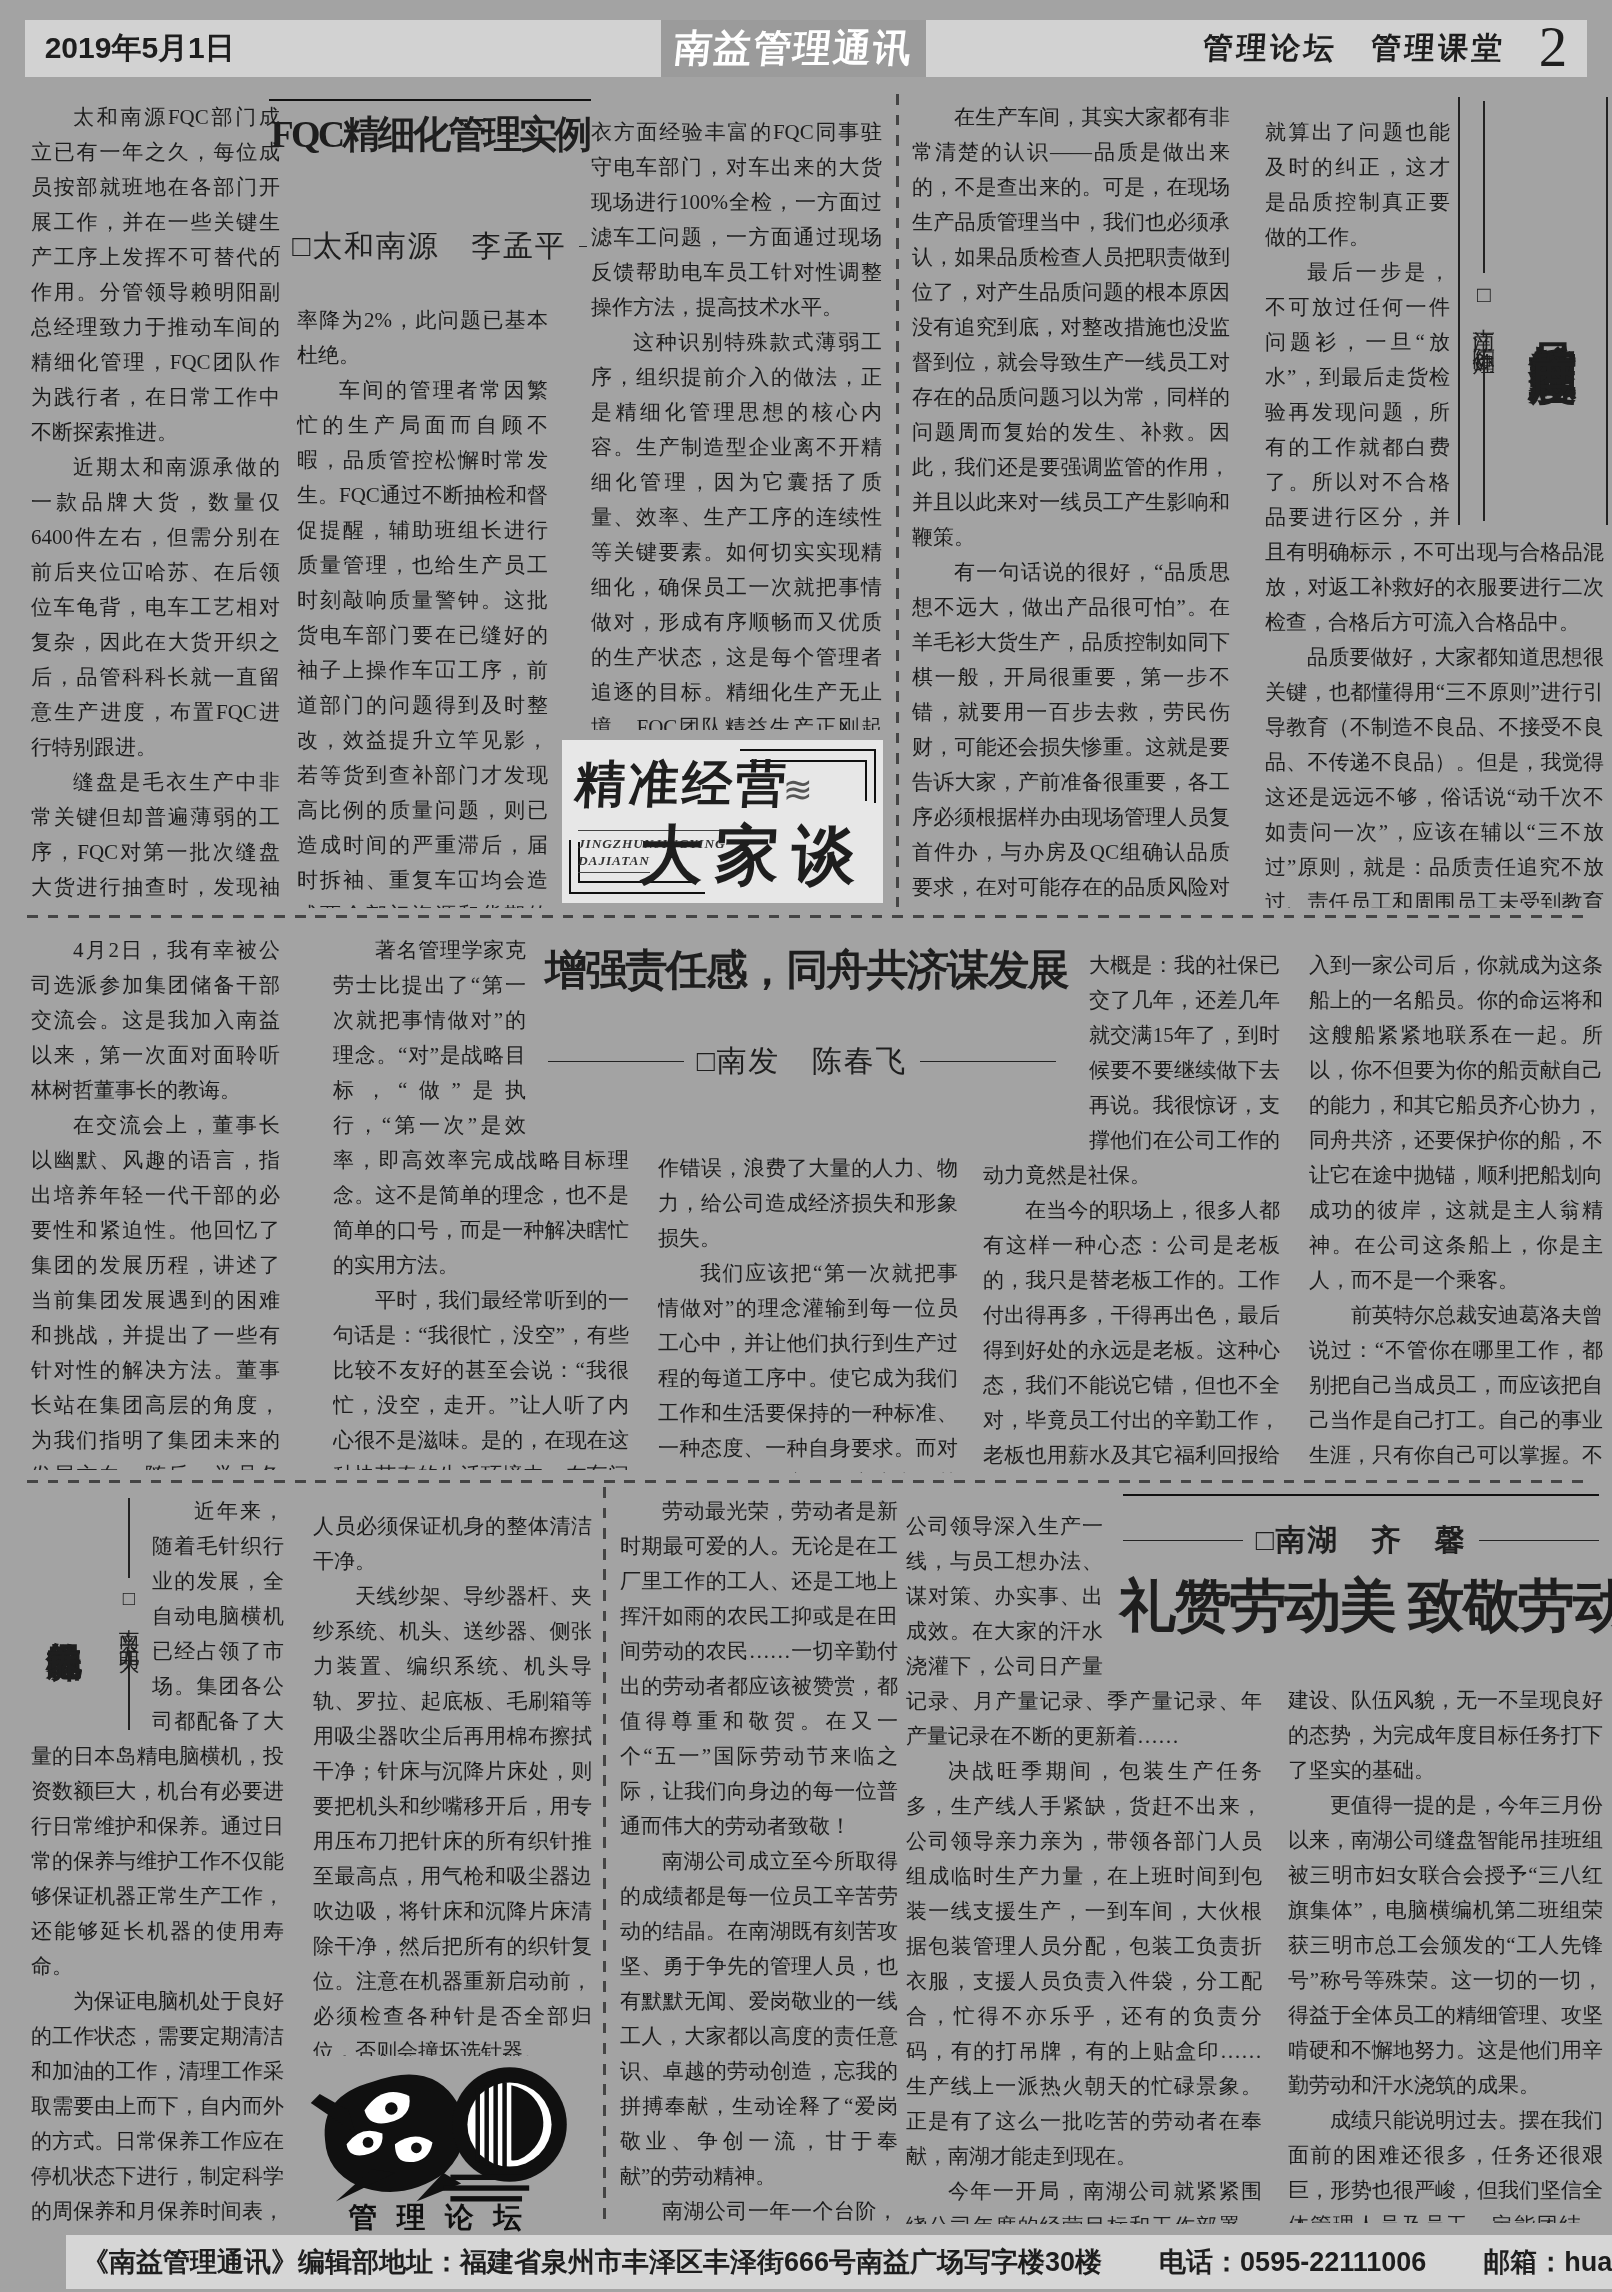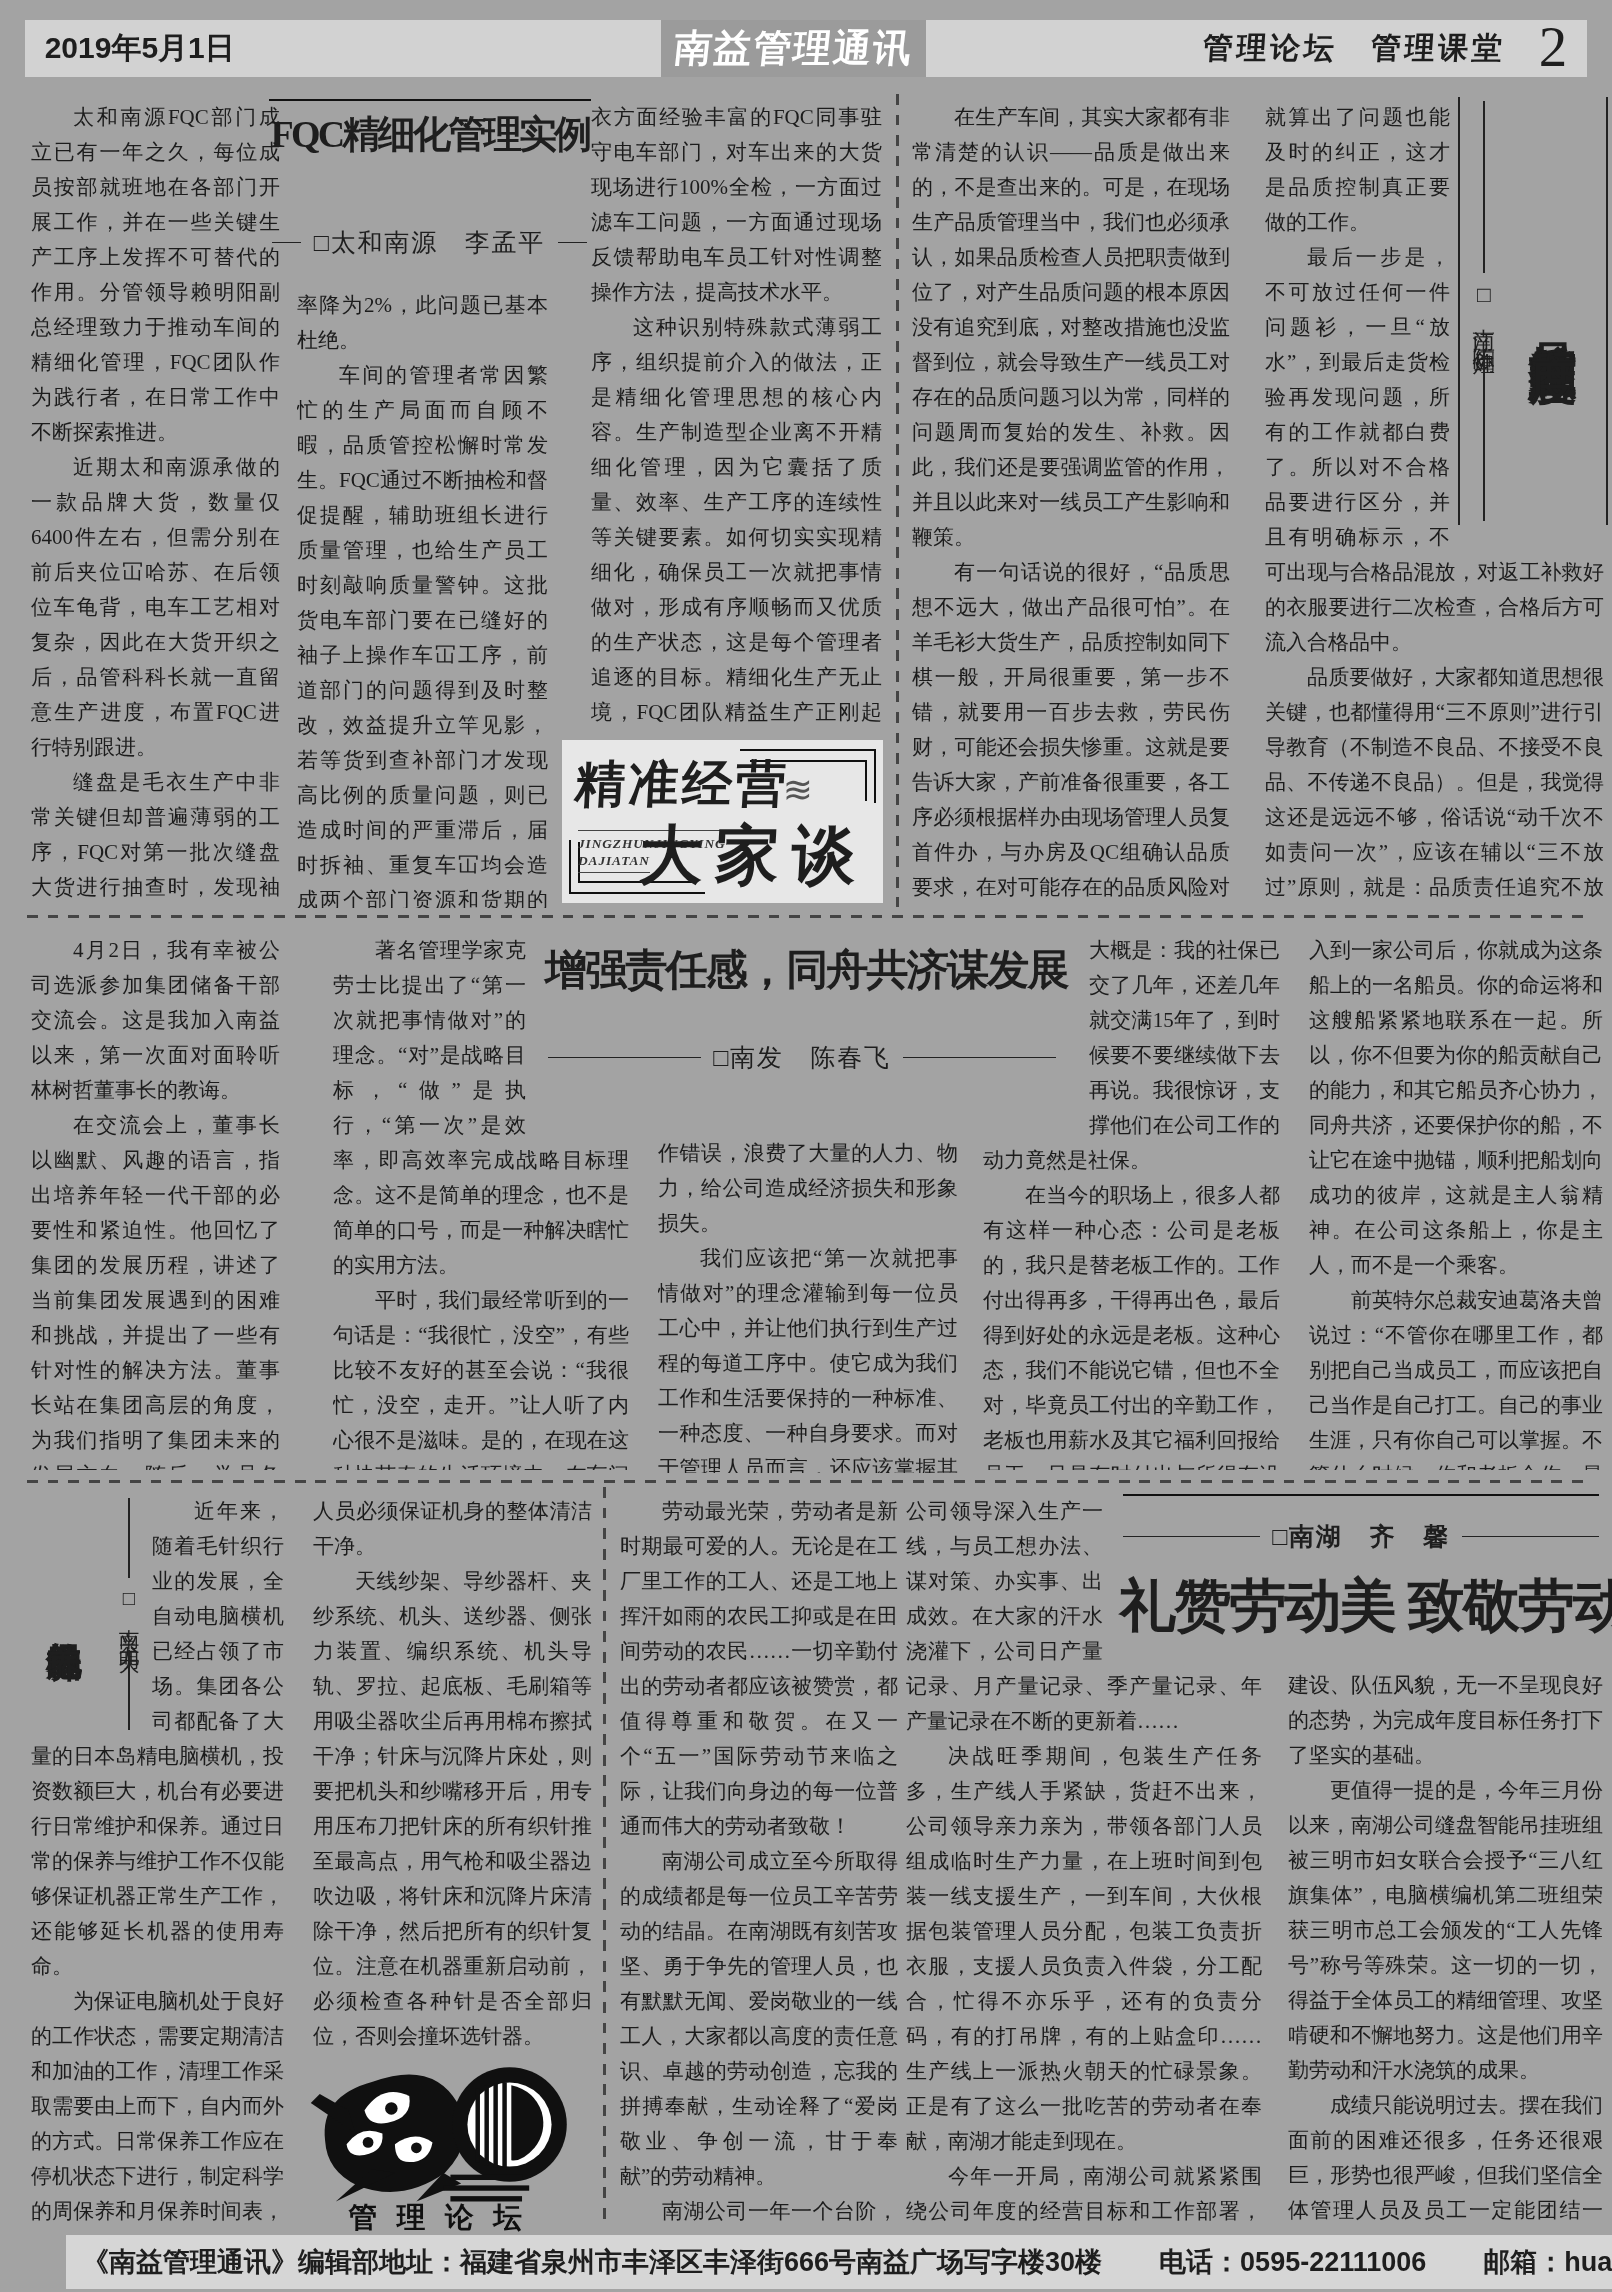--- a/index.html
+++ b/index.html
@@ -13,36 +13,36 @@
   .masthead-box{position:absolute;left:636px;top:0;width:265px;height:57px;background:#9b9b9b;
                 display:flex;align-items:center;justify-content:center;}
   .masthead-text{color:#fff;font-size:38px;font-weight:bold;transform:skewX(-6deg);letter-spacing:1.8px;}
   .header-section{position:absolute;right:82px;top:0;height:57px;display:flex;align-items:center;
                   font-weight:bold;font-size:30px;letter-spacing:3.6px;transform:skewX(-4deg);}
   .header-pagenum{position:absolute;right:19.7px;top:-5.4px;font-size:57px;font-family:"Liberation Serif",serif;}
 
   
   .col{position:absolute;overflow:hidden;text-align:justify;font-size:21px;line-height:35px;color:#1c1c1c;}
   .col p{margin:0;text-indent:2em;}
-  .col p.s-cont{text-indent:0;}
+  .col p.s-cont{text-indent:0;margin-top:15px;}
   .spacer-r{float:right;}
   .spacer-l{float:left;}
 
   
   .hrule{position:absolute;height:0;border-top:2.7px solid #111;}
   .hdash{position:absolute;height:2.7px;
          background:repeating-linear-gradient(90deg,#444 0 10.7px,transparent 10.7px 20.6px);}
   .vdash{position:absolute;width:2.7px;
          background:repeating-linear-gradient(180deg,#444 0 10.7px,transparent 10.7px 20.6px);}
 
   
   .title-h{position:absolute;text-align:center;font-weight:bold;white-space:nowrap;}
   .byline-row{position:absolute;display:flex;align-items:center;gap:12.5px;}
   .byline-row .brule{flex:1;height:1.8px;background:#222;}
-  .byline-text{font-size:25px;letter-spacing:1.8px;white-space:nowrap;text-align:center;}
+  .byline-text{font-size:30px;letter-spacing:1.8px;white-space:nowrap;text-align:center;}
 
   
   .vblock{position:absolute;display:flex;flex-direction:row;}
   .vrule{width:1.8px;background:#222;height:100%;}
   .vtitle{writing-mode:vertical-rl;font-weight:bold;display:flex;align-items:center;justify-content:center;}
   .vbyline{display:flex;flex-direction:column;align-items:center;}
   .vbyline .vseg{width:1.8px;flex:1;background:#222;margin:3.6px 0;}
   .vbyline span{writing-mode:vertical-rl;font-size:22.4px;letter-spacing:3.6px;padding:5.4px 0;}
 
   .q-vblock{left:1458px;top:97px;height:428px;width:150px;justify-content:space-between;}

